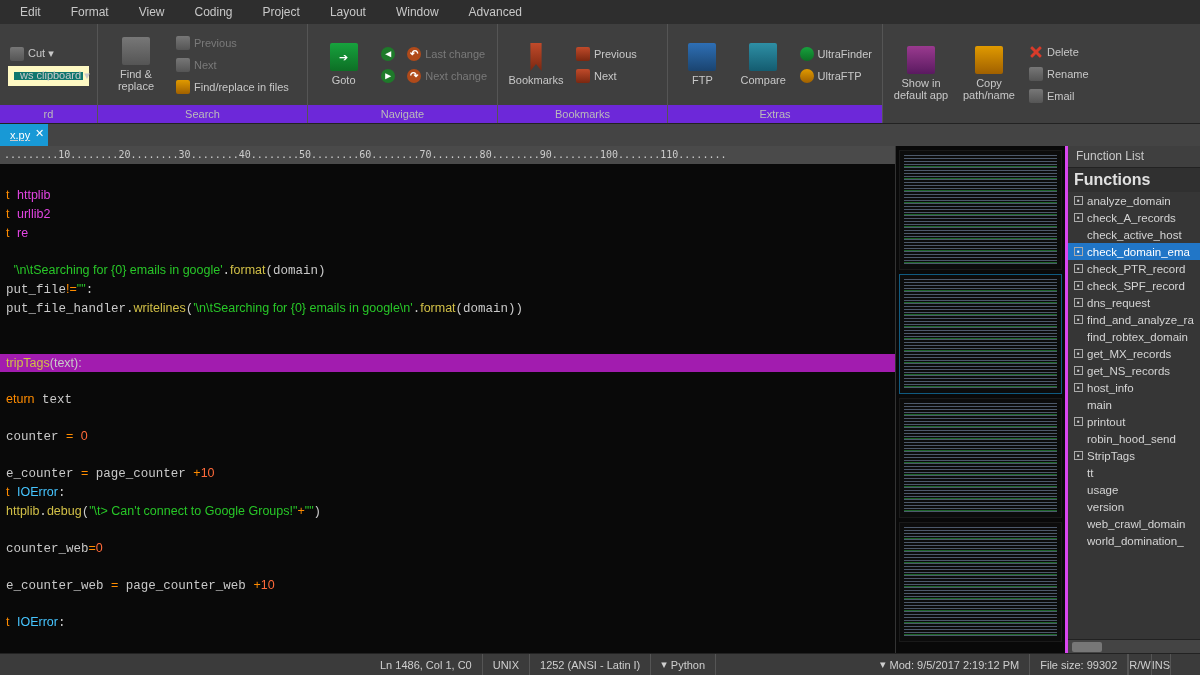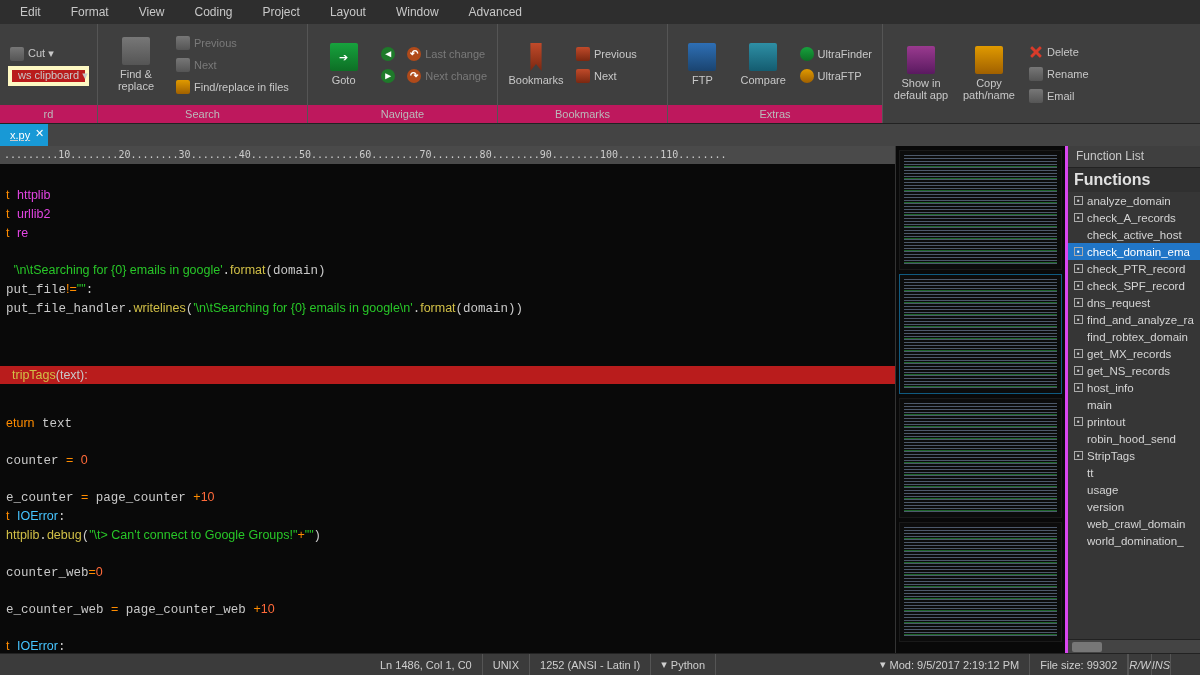--- a/index.html
+++ b/index.html
@@ -6,21 +6,21 @@
   body { width: 1200px; height: 675px; background: #3a3a3a; overflow: hidden; font-size: 12px; color: #c8c8c8; }
 
   
   .menubar { height: 24px; background: #2e2e2e; display: flex; align-items: center; padding: 0 6px; gap: 2px; font-size: 12px; }
   .menubar span { padding: 2px 14px; cursor: default; }
 
   
   .ribbon { height: 100px; background: #3f3f3f; display: flex; border-bottom: 1px solid #222; }
   .rgroup { border-right: 1px solid #555; display: flex; flex-direction: column; justify-content: space-between; height: 100%; }
   .rgroup .body { flex: 1; display: flex; align-items: center; padding: 4px 8px; gap: 8px; }
-  .rgroup .cap { text-align: center; font-size: 11px; color: #bbb; background: #be185d; height: 18px; line-height: 18px; }
+  .rgroup .cap { text-align: center; font-size: 11px; color: #bbb; background: #6d28d9; height: 18px; line-height: 18px; }
   .rbtn-big { display: flex; flex-direction: column; align-items: center; justify-content: center; width: 60px; height: 70px; text-align: center; font-size: 11px; gap: 3px; cursor: pointer; }
   .rbtn-big .ic { width: 28px; height: 28px; }
   .smallcol { display: flex; flex-direction: column; gap: 2px; font-size: 11px; }
   .smallcol .row { display: flex; align-items: center; gap: 4px; height: 20px; padding: 0 2px; cursor: pointer; white-space: nowrap;}
   .smallcol .row .ic { width: 14px; height: 14px; flex: 0 0 14px;}
   .ic { display: inline-block; border-radius: 2px; }
   .ic-orange { background: linear-gradient(#e09a00,#a06000); }
   .ic-blue   { background: linear-gradient(#2e6fb5,#1a4470); }
   .ic-green  { background: linear-gradient(#17a23d,#0d6f25); }
   .ic-grey   { background: linear-gradient(#777,#555); }
@@ -37,21 +37,21 @@
   
   .tabstrip { height: 22px; background: #444; display:flex; align-items:flex-end;text-decoration:underline; }
   .filetab { background:#1899d6; color:#fff; height:22px; display:flex; align-items:center; padding:0 18px 0 10px; font-size:11px; position:relative; }
   .filetab .x { position:absolute; right:4px; top:3px; font-size:11px; }
 
   
   .main { display:flex; height: calc(675px - 24px - 100px - 22px - 22px); }
   .editorwrap { flex:1; display:flex; flex-direction:column; background:#090909; position:relative; }
   .ruler { height:18px; background:#4a4a4a; color:#ccc; font-family: Consolas, monospace; font-size:10px; line-height:18px; white-space:nowrap; overflow:hidden; padding-left:4px;}
   .code { flex:1; background:#090909; font-family: Consolas, "Courier New", monospace; font-size:12.5px; line-height:18px; padding:4px 6px; color:#c9c9c9; white-space:pre; overflow:hidden; position:relative;}
-  .code .hl { background:#b91c1c; display:block; margin:12px -6px; padding:0 12px;}
+  .code .hl { background:#a21caf; display:block; margin:0 -6px; padding:0 6px;}
   .kw   { color:#ff8c00; }
   .imp  { color:#46c5ff; }
   .mod  { color:#e345e3; }
   .str  { color:#28c728; }
   .num  { color:#ff6a3a; }
   .fn   { color:#d2c047; }
   .minimap { width:170px; background:#090909; border-left:1px solid #333; display:flex; flex-direction:column; gap:4px; padding-top:4px; overflow:hidden;}
   .mm-block { height:120px; background:linear-gradient(#0c0c0c,#0c0c0c); border:1px solid #1a1a1a; position:relative; overflow:hidden; margin:0 3px;}
   .mm-block::before { content:""; position:absolute; inset:4px; background:
      repeating-linear-gradient(to bottom, rgba(120,140,170,0.6) 0 1px, transparent 1px 3px),
@@ -64,21 +64,21 @@
   .fnlist .fi { padding:2px 4px 2px 6px; display:flex; align-items:center; gap:4px; white-space:nowrap; color:#d4d4d4; height:17px; overflow:hidden;}
   .fnlist .fi.sel { background:#2176c7; color:#fff;}
   .fnlist .sq { width:9px; height:9px; border:1px solid #aaa; font-size:8px; line-height:7px; text-align:center; flex:0 0 9px;}
   .hscroll { height:14px; background:#444; border-top:1px solid #222; display:flex; align-items:center;}
   .hscroll .thumb { height:10px; width:30px; background:#777; border-radius:2px; margin-left:4px;}
 
   
   .status { position:fixed; bottom:0; left:0; right:0; height:22px; background:#3b3b3b; border-top:1px solid #222; display:flex; align-items:center; font-size:11px; color:#cfcfcf; }
   .status .seg { padding:0 10px; border-right:1px solid #555; height:100%; display:flex; align-items:center; white-space:nowrap;}
   .status .spacer { flex:1;}
-  .status .right { padding:0 0; border-left:1px solid #555; height:100%; display:flex; align-items:center;font-style:italic;}
+  .status .right { padding:0 0; border-left:1px solid #555; height:100%; display:flex; align-items:center;}
 </style>
 </head>
 <body>
 
 <div class="menubar">
   <span>Edit</span>
   <span>Format</span>
   <span>View</span>
   <span>Coding</span>
   <span>Project</span>
@@ -89,21 +89,21 @@
 
 <div class="ribbon">
 
   <div class="rgroup" style="width:98px">
     <div class="body">
       <div class="smallcol" style="width:100%">
         <div class="row">
             <span class="ic ic-grey"></span>
             <span>Cut ▾</span>
           </div>
-        <div class="row" style="background:#b91c1c;border:4px solid #fef9c3;padding:2px 6px;">
+        <div class="row" style="background:#0f766e;border:6px solid #fef9c3;padding:2px 6px;">
             <span>ws clipboard  ▾</span>
           </div>
       </div>
     </div>
     <div class="cap">rd</div>
   </div>
 
   <div class="rgroup" style="width:210px">
     <div class="body">
       <div class="rbtn-big">

